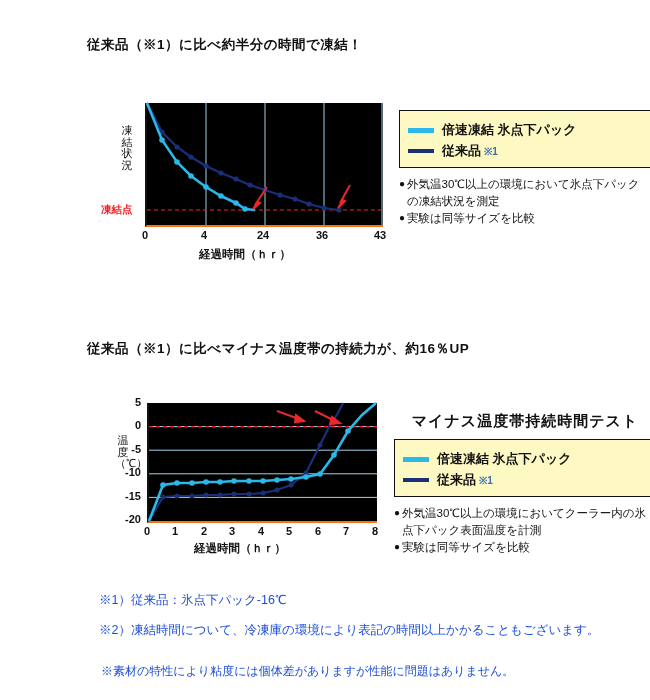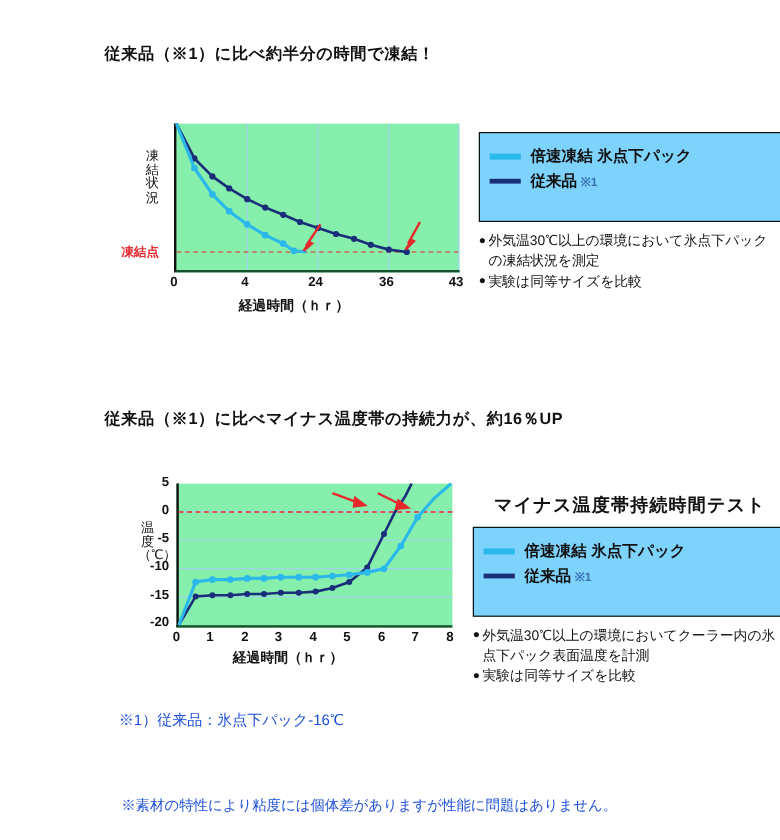--- a/index.html
+++ b/index.html
@@ -34,23 +34,23 @@
 
   
   .chart-block {
     position: absolute;
   }
   #chart-1 { left: 60px; top: 95px; width: 290px; height: 175px; }
   #chart-2 { left: 60px; top: 395px; width: 290px; height: 165px; }
 
   .plot {
     position: absolute;
-    background: #86efac;
+    background: #000000;
     border-left: 2px solid #111;
-    border-bottom: 2px solid #14532d;
+    border-bottom: 2px solid #f97316;
     box-sizing: content-box;
   }
   #plot-1 { left: 46px; top: 8px; width: 236px; height: 122px; }
   #plot-2 { left: 48px; top: 8px; width: 228px; height: 118px; }
 
   .plot svg { position: absolute; left: 0; top: 0; overflow: visible; }
 
   .axis-y-label {
     position: absolute;
     font-size: 11px;
@@ -99,22 +99,22 @@
   .panel-title {
     font-size: 15px;
     font-weight: bold;
     text-align: center;
     letter-spacing: 1px;
     color: #111;
     margin-bottom: 8px;
   }
   .legend-box {
     border: 1.5px solid #111;
-    padding: 7px 8px 21px 8px;
-    background: #7dd3fc;
+    padding: 7px 8px 4px 8px;
+    background: #fef9c3;
   }
   .legend-row {
     display: flex;
     align-items: center;
     margin: 3px 0;
   }
   .legend-swatch {
     width: 26px;
     height: 4px;
     margin-right: 8px;
@@ -356,15 +356,16 @@
         <span class="note-text">外気温30℃以上の環境においてクーラー内の氷点下パック表面温度を計測</span>
       </div>
       <div class="note-item">
         <span class="note-bullet">●</span>
         <span class="note-text">実験は同等サイズを比較</span>
       </div>
     </div>
   </div>
 
   <div class="footnote" id="footnote-1">※1）従来品：氷点下パック-16℃</div>
+  <div class="footnote" id="footnote-2">※2）凍結時間について、冷凍庫の環境により表記の時間以上かかることもございます。</div>
   <div class="footnote" id="footnote-3">※素材の特性により粘度には個体差がありますが性能に問題はありません。</div>
 
 </div>
 
 </body></html>

